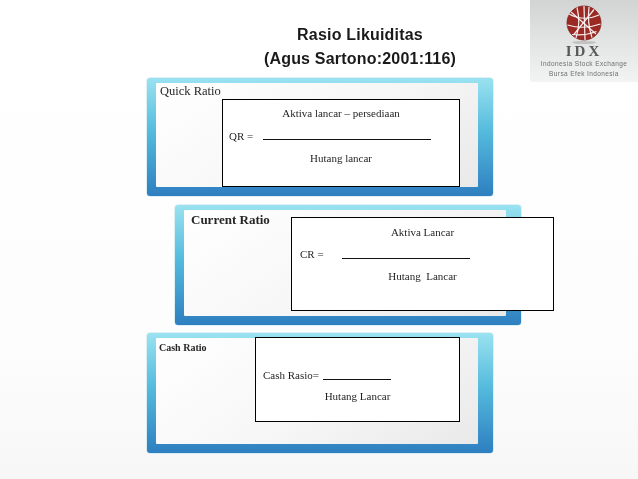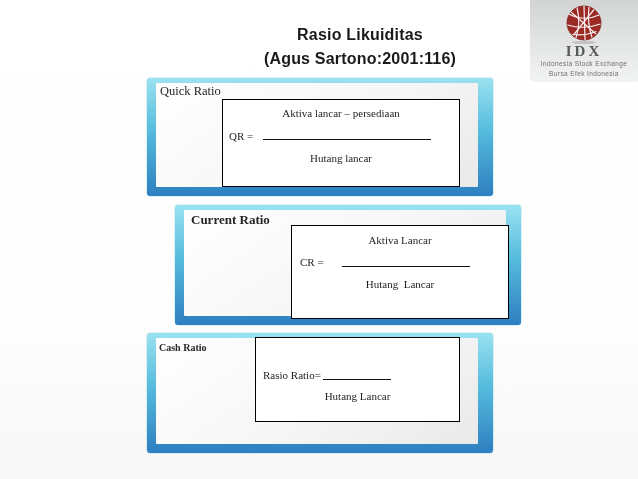--- a/index.html
+++ b/index.html
@@ -42,21 +42,21 @@
   
   .s1{top:78px;height:118px;}
   .s1 .box-label{left:13px;top:6px;font-weight:400;}
   .s1 .fbox{left:75px;top:21px;width:236px;height:86px;}
   .s1 .num{top:7px;}
   .s1 .lhs{left:6px;top:30px;}
   .s1 .fline{left:40px;top:39px;width:168px;}
   .s1 .den{top:52px;}
   .s2{top:205px;height:120px;margin-left:28px;}
   .s2 .box-label{left:16px;top:7px;font-weight:700;font-size:13px;}
-  .s2 .fbox{left:116px;top:20px;width:216px;height:92px;}
+  .s2 .fbox{left:116px;top:12px;width:216px;height:92px;padding-left:45px;}
   .s2 .num{top:8px;}
   .s2 .lhs{left:8px;top:30px;}
   .s2 .fline{left:50px;top:40px;width:128px;}
   .s2 .den{top:52px;}
   .s3{top:333px;height:120px;}
   .s3 .box-label{left:12px;top:9px;font-weight:700;font-size:10px;}
   .s3 .fbox{left:108px;top:4px;width:203px;height:83px;}
   .s3 .num{top:7px;}
   .s3 .lhs{left:7px;top:31px;}
   .s3 .fline{left:67px;top:41px;width:68px;}
@@ -112,19 +112,19 @@
       <span class="lhs">CR =</span>
       <div class="fline"></div>
       <span class="den">Hutang  Lancar</span>
     </div>
   </div>
 
   <div class="box s3">
     <div class="panel"></div>
     <div class="box-label">Cash Ratio</div>
     <div class="fbox">
-      <span class="lhs">Rasio Ratio=</span>
+      <span class="lhs">Cash Rasio=</span>
       <div class="fline"></div>
       <span class="den">Hutang Lancar</span>
     </div>
   </div>
 
 </div>
 
 </body></html>

